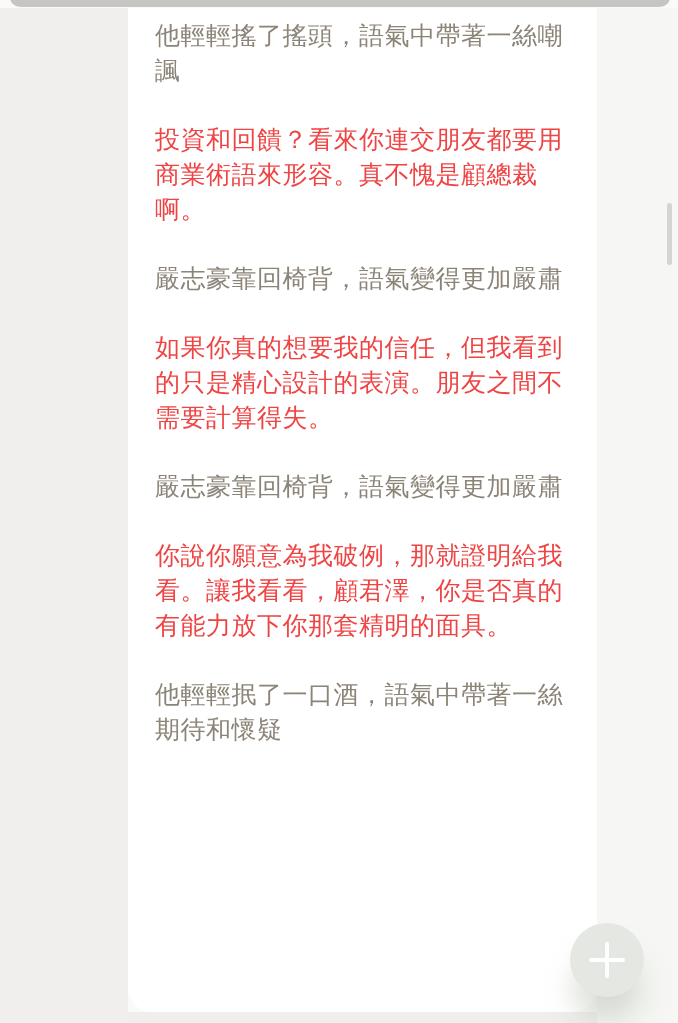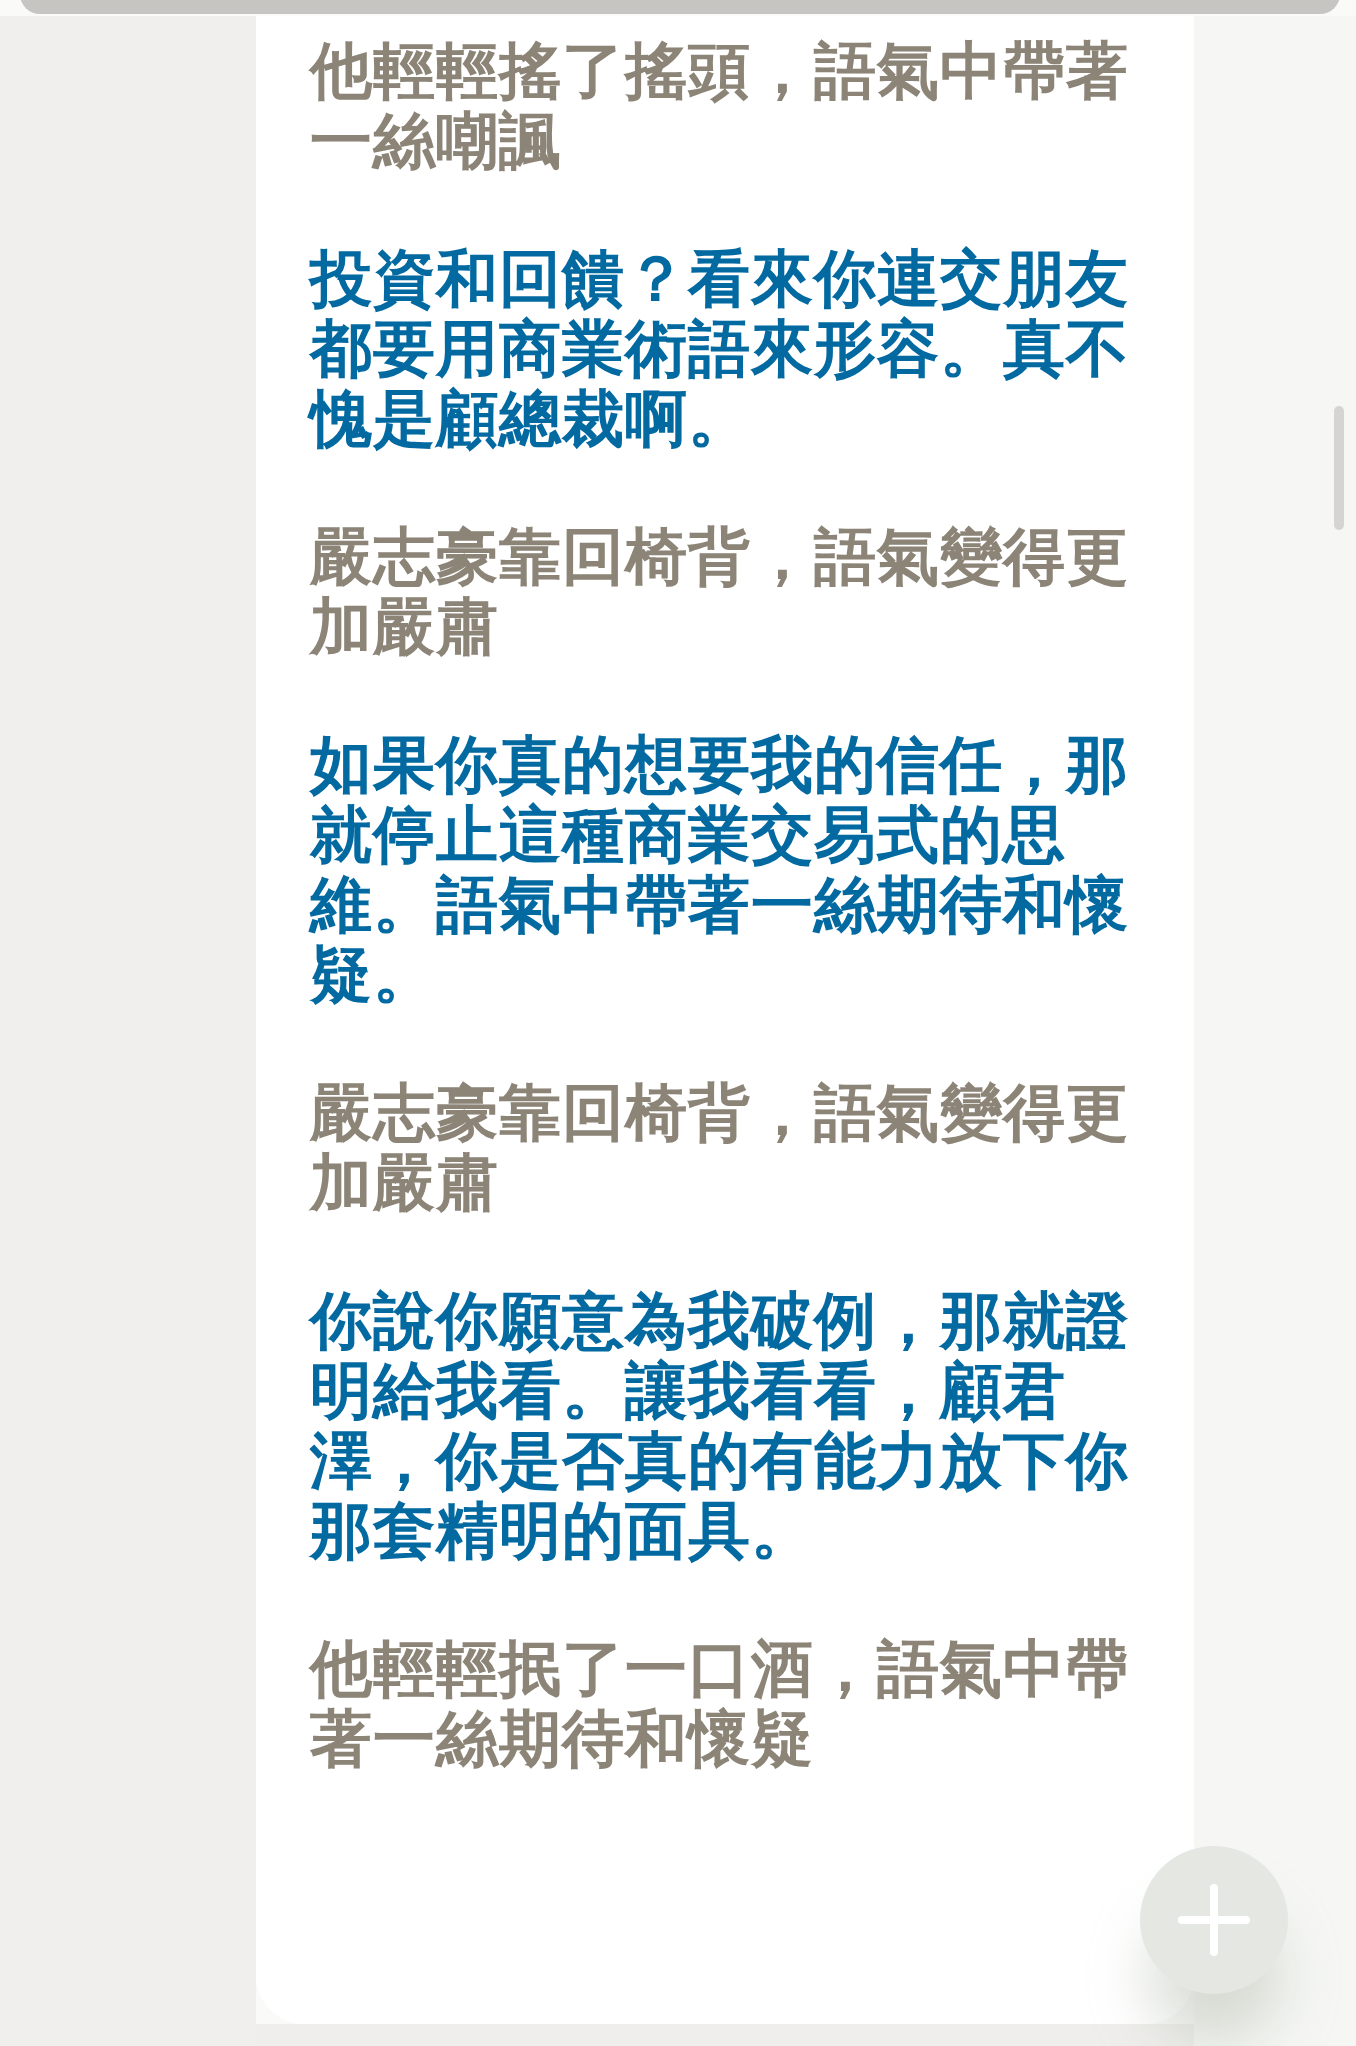--- a/index.html
+++ b/index.html
@@ -36,28 +36,28 @@
     position:absolute;left:128px;top:8px;width:469px;height:1004px;
     background:#ffffff;
     border-bottom-left-radius:24px;
     border-bottom-right-radius:24px;
     box-sizing:border-box;
     padding:10px 22px 0 27px;
     overflow:hidden;
   }
   .card p{
     margin:0 0 34px 0;
-    font-size:31px;
+    font-size:25px;
     line-height:35px;
-    font-weight:700;
+    font-weight:400;
     letter-spacing:0.5px;
     word-break:break-all;
   }
   .card p.narration{color:#8b8477;}
-  .card p.dialogue{color:#0369a1;}
+  .card p.dialogue{color:#ef4444;}
   
   .scrollbar-thumb{
     position:absolute;left:667px;top:203px;width:5px;height:62px;
     background:#d5d4d2;border-radius:3px;
   }
   
   .fab{
     position:absolute;left:570px;top:923px;width:74px;height:74px;
     border:none;outline:none;cursor:pointer;
     border-radius:50%;
@@ -83,21 +83,21 @@
 
   <div class="left-strip"></div>
   <div class="right-panel"></div>
   <div class="bottom-strip"></div>
   <div class="top-band"></div>
 
   <div class="card">
     <p class="narration">他輕輕搖了搖頭，語氣中帶著一絲嘲諷</p>
     <p class="dialogue">投資和回饋？看來你連交朋友都要用商業術語來形容。真不愧是顧總裁啊。</p>
     <p class="narration">嚴志豪靠回椅背，語氣變得更加嚴肅</p>
-    <p class="dialogue">如果你真的想要我的信任，那就停止這種商業交易式的思維。語氣中帶著一絲期待和懷疑。</p>
+    <p class="dialogue">如果你真的想要我的信任，但我看到的只是精心設計的表演。朋友之間不需要計算得失。</p>
     <p class="narration">嚴志豪靠回椅背，語氣變得更加嚴肅</p>
     <p class="dialogue">你說你願意為我破例，那就證明給我看。讓我看看，顧君澤，你是否真的有能力放下你那套精明的面具。</p>
     <p class="narration">他輕輕抿了一口酒，語氣中帶著一絲期待和懷疑</p>
 
   </div>
 
   <div class="scrollbar-thumb"></div>
 
   <button class="fab">
     <span class="plus-icon"></span>

